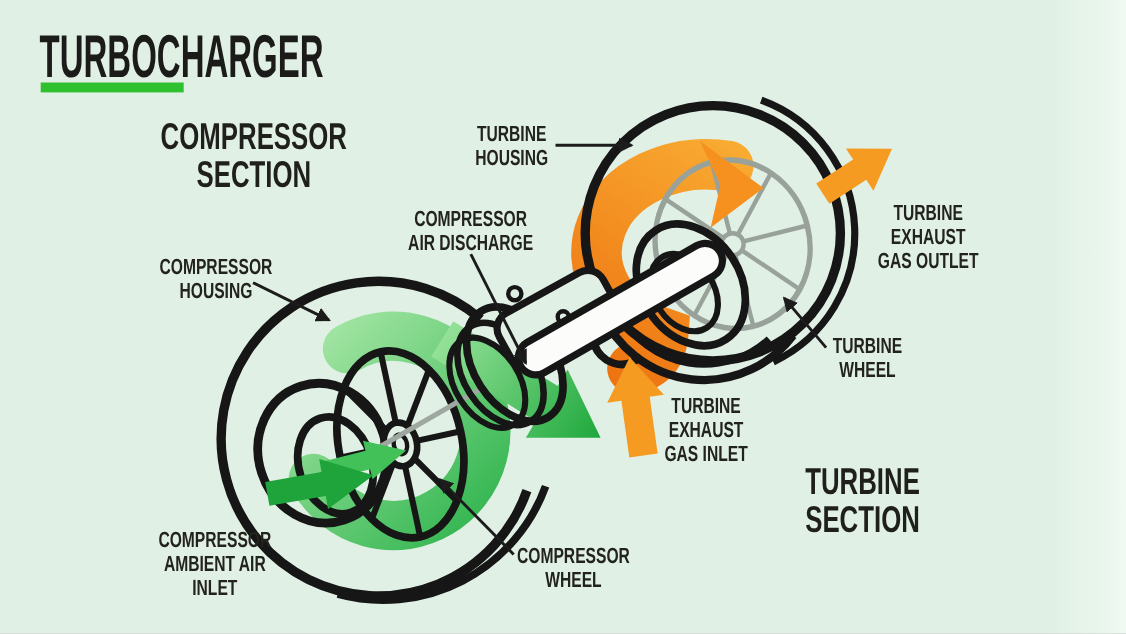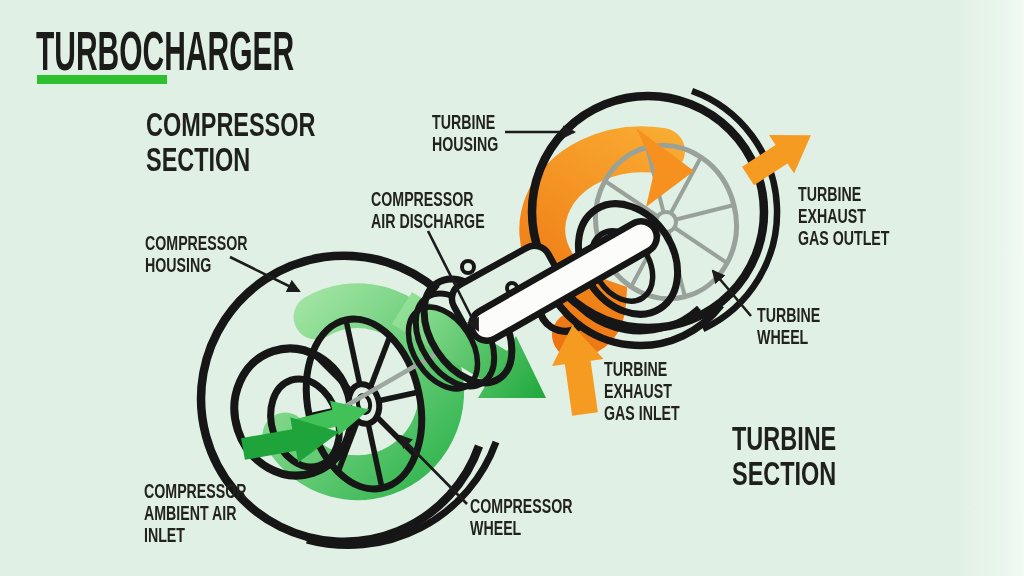--- a/index.html
+++ b/index.html
@@ -1,19 +1,20 @@
 <!DOCTYPE html>
 <html><head>
 <meta charset="utf-8">
 <style>
   html,body{margin:0;padding:0;background:#cfd8d2;}
   .stage{
     position:relative;width:1024px;height:576px;overflow:hidden;
     background:linear-gradient(90deg,#e1f0e5 0,#e1f0e5 955px,#e9f6ec 1000px,#f0faf3 1024px);
     font-family:"Liberation Sans",sans-serif;
+    text-align:center;
   }
   .stage svg{position:absolute;left:0;top:0;}
   .lbl{
     position:absolute;font-weight:700;color:#23231e;
     transform-origin:0 0;line-height:1;white-space:nowrap;
   }
   .lbl .ln{display:block;}
   .title{font-size:55px;letter-spacing:0px;transform:scale(0.545,1);color:#1b1b19;}
   .section{font-size:34px;line-height:35px;transform:scale(0.69,1);color:#1f1f1b;}
   .callout{font-size:20px;line-height:22px;transform:scale(0.71,1);}

